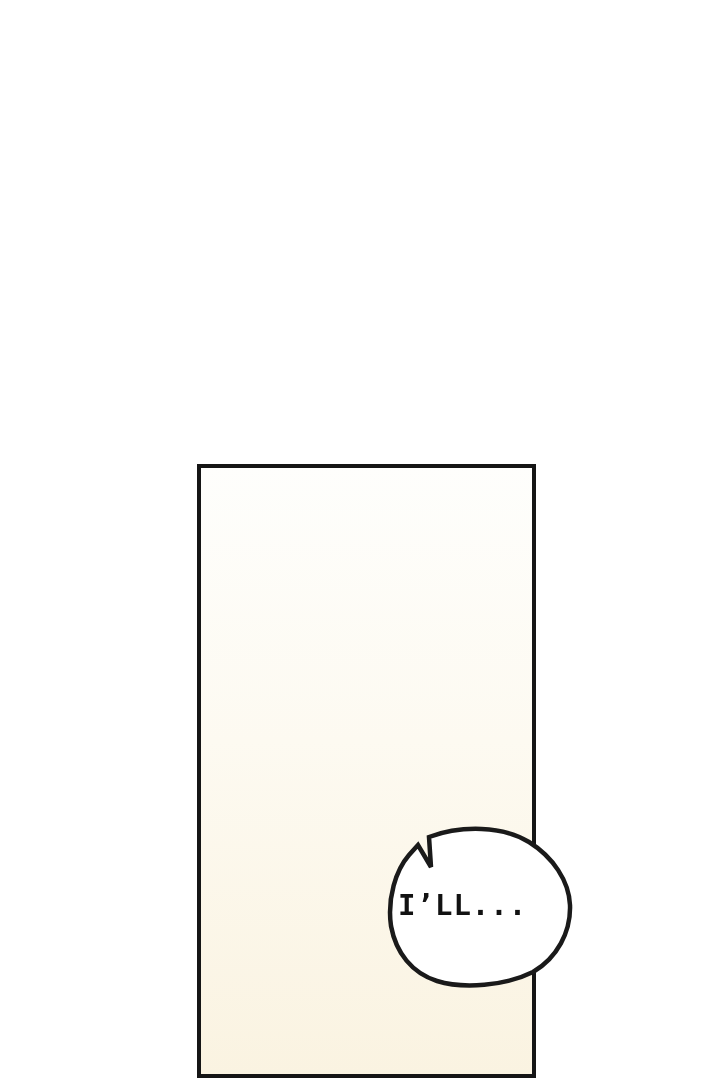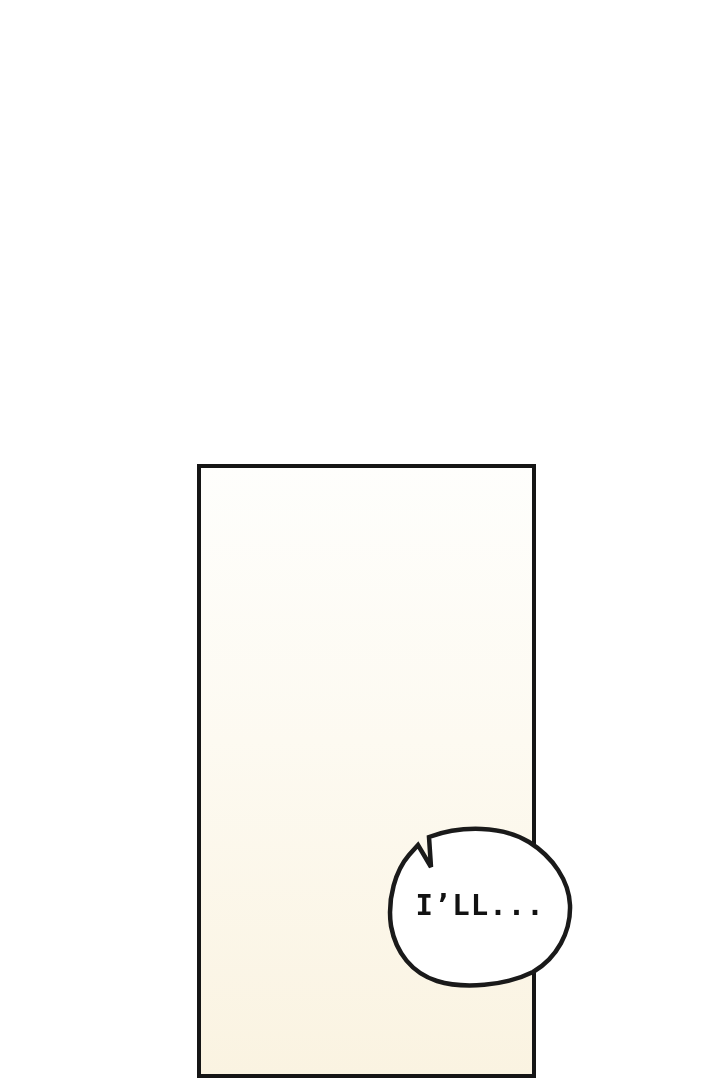--- a/index.html
+++ b/index.html
@@ -21,21 +21,20 @@
     top: 0;
     width: 720px;
     height: 1080px;
     display: block;
   }
   .bubble-text {
     position: absolute;
     left: 398px;
     top: 888px;
     width: 164px;
-    text-align: center;
     font-family: "DejaVu Sans Mono", "Liberation Mono", monospace;
     font-weight: bold;
     font-size: 29px;
     line-height: 34px;
     letter-spacing: 1px;
     color: #121212;
     white-space: nowrap;
     user-select: none;
   }
 </style>

